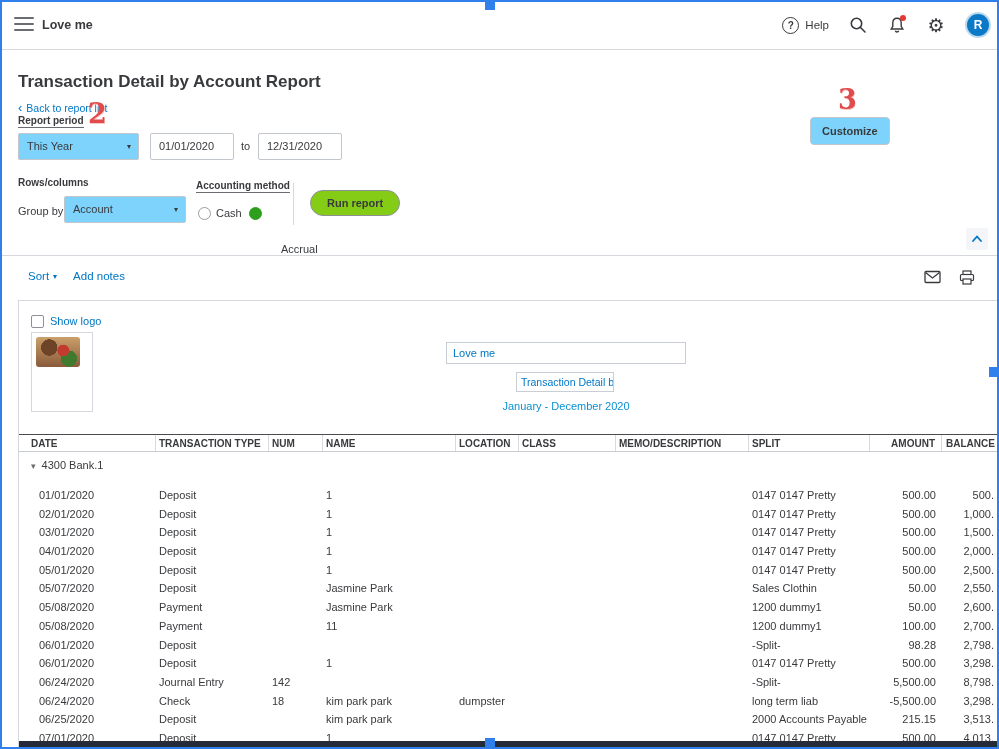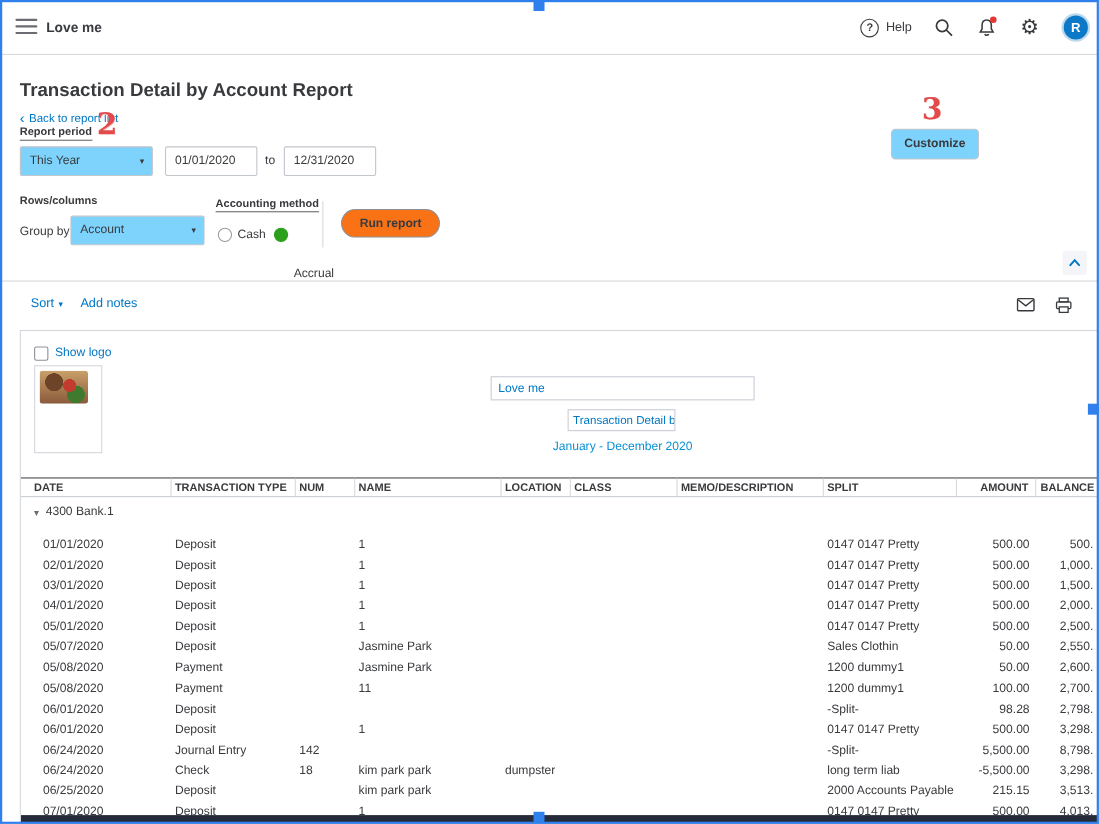--- a/index.html
+++ b/index.html
@@ -43,23 +43,23 @@
   .date-to { left:258px; top:133px; width:84px; }
   .lbl-rows-cols { position:absolute; left:18px; top:177px; }
   .lbl-acct-method { position:absolute; left:196px; top:180px; }
   .lbl-group-by { position:absolute; left:18px; top:205px; font-size:11px; }
   .sel-groupby { left:64px; top:196px; width:122px; }
   .radio { position:absolute; width:13px; height:13px; border-radius:50%; cursor:pointer; }
   .radio-cash { left:198px; top:207px; border:1.5px solid #9a9ca1; background:#fff; }
   .radio-accrual { left:249px; top:207px; background:#2ca01c; border:1.5px solid #2ca01c; }
   .radio-label { position:absolute; font-size:11px; top:207px; }
   .lbl-cash { left:216px; }
-  .lbl-accrual { left:267px;margin-top:36px; }
+  .lbl-accrual { left:281px;margin-top:36px; }
   .vert-divider { position:absolute; left:293px; top:183px; height:42px; border-left:1px solid #d4d7dc; }
-  .btn-run { position:absolute; left:310px; top:190px; padding:6px 16px; border:1px solid #8d9096; border-radius:15px; background:#f97316; font-size:11px; font-weight:600; color:#393a3d; cursor:pointer; }
+  .btn-run { position:absolute; left:310px; top:190px; padding:6px 16px; border:1px solid #8d9096; border-radius:15px; background:#84cc16; font-size:11px; font-weight:600; color:#393a3d; cursor:pointer; }
   .btn-customize { position:absolute; left:810px; top:117px; padding:7px 11px; border:1px solid #c1c5cc; border-radius:4px; background:#7dd3fc; font-size:11px; font-weight:600; color:#393a3d; cursor:pointer; }
   .btn-save { position:absolute; left:878px; top:116px; padding:7px 12px; border:none; border-radius:4px; background:#2ca01c; font-size:11px; font-weight:600; color:#fff; cursor:pointer; }
   .annotation { position:absolute; color:#e14b4b; font-weight:700; font-size:27px; font-family:"DejaVu Serif", serif; text-shadow: 0.5px 0.5px 0 #f7c8c8; }
   .ann-2 { left:88px; top:98px; }
   .ann-3 { left:838px; top:84px; }
   .collapse-box { position:absolute; right:11px; top:228px; width:22px; height:22px; display:flex; align-items:center; justify-content:center; cursor:pointer; background:#f4f5f8; border-radius:2px; }
   .section-divider { position:absolute; left:0; right:0; top:255px; border-top:1px solid #d4d7dc; }
 
   
   .sort-row { position:absolute; left:28px; top:270px; display:flex; gap:16px; font-size:11.5px; color:#0077c5;align-items:flex-end; }

